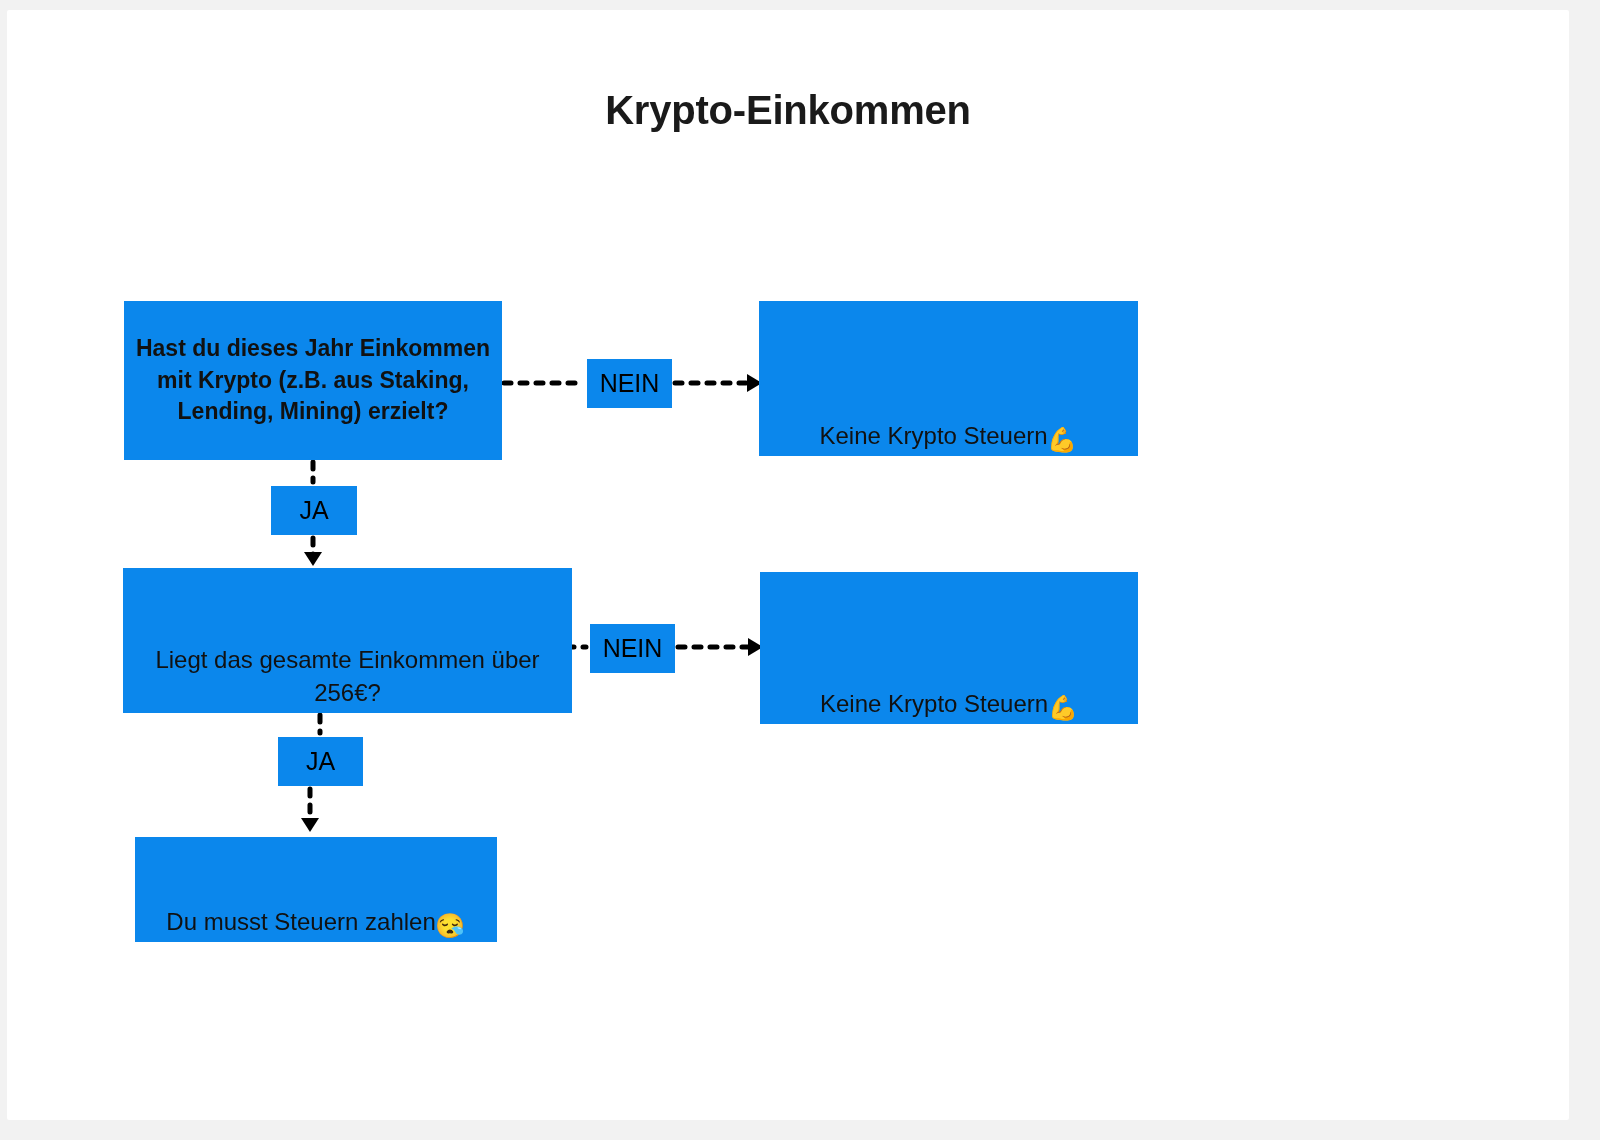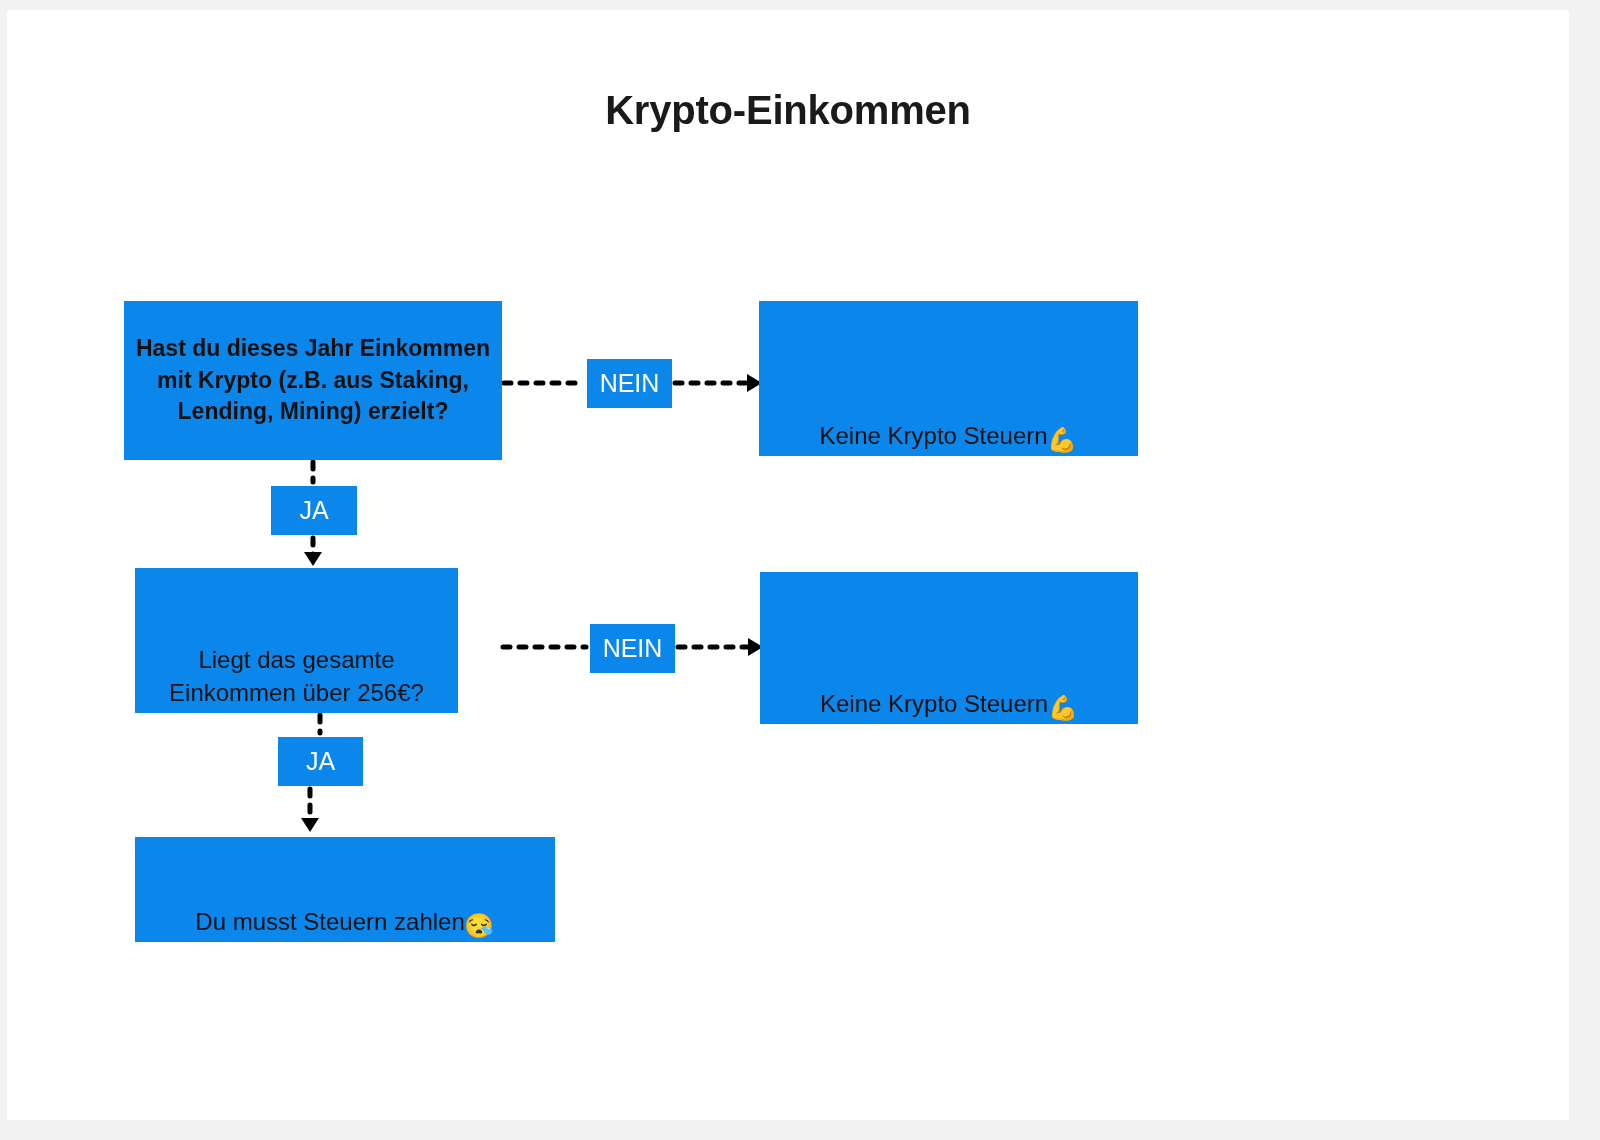--- a/index.html
+++ b/index.html
@@ -60,40 +60,40 @@
     font-weight: normal;
     font-size: 24px;
     align-items: flex-end;
   }
   .label-box {
     position: absolute;
     background: #0b87ec;
     display: flex;
     align-items: center;
     justify-content: center;
-    color: #ffffff;
+    color: #000000;
     font-size: 25px;
     font-weight: normal;
     box-sizing: border-box;
   }
   .conn {
     position: absolute;
     pointer-events: none;
   }
   .emoji {
     font-size: 24px;
     line-height: 1;
     vertical-align: -2px;
   }
   
   #n-q1   { left: 117px;  top: 291px; width: 378px;  height: 159px; }
   #n-res1 { left: 752px;  top: 291px; width: 379px;  height: 155px; }
-  #n-q2   { left: 128px;  top: 558px; width: 323px;  height: 145px; }
+  #n-q2   { left: 116px;  top: 558px; width: 449px;  height: 145px; }
   #n-res2 { left: 753px;  top: 562px; width: 378px;  height: 152px; }
-  #n-res3 { left: 128px;  top: 827px; width: 420px;  height: 105px; }
+  #n-res3 { left: 128px;  top: 827px; width: 362px;  height: 105px; }
   #lbl-nein1 { left: 580px; top: 349px; width: 85px;  height: 49px; }
   #lbl-ja1   { left: 264px; top: 476px; width: 86px;  height: 49px; }
   #lbl-nein2 { left: 583px; top: 614px; width: 85px;  height: 49px; }
   #lbl-ja2   { left: 271px; top: 727px; width: 85px;  height: 49px; }
 </style>
 </head>
 <body>
 
 <div id="canvas">
   <div class="page">

